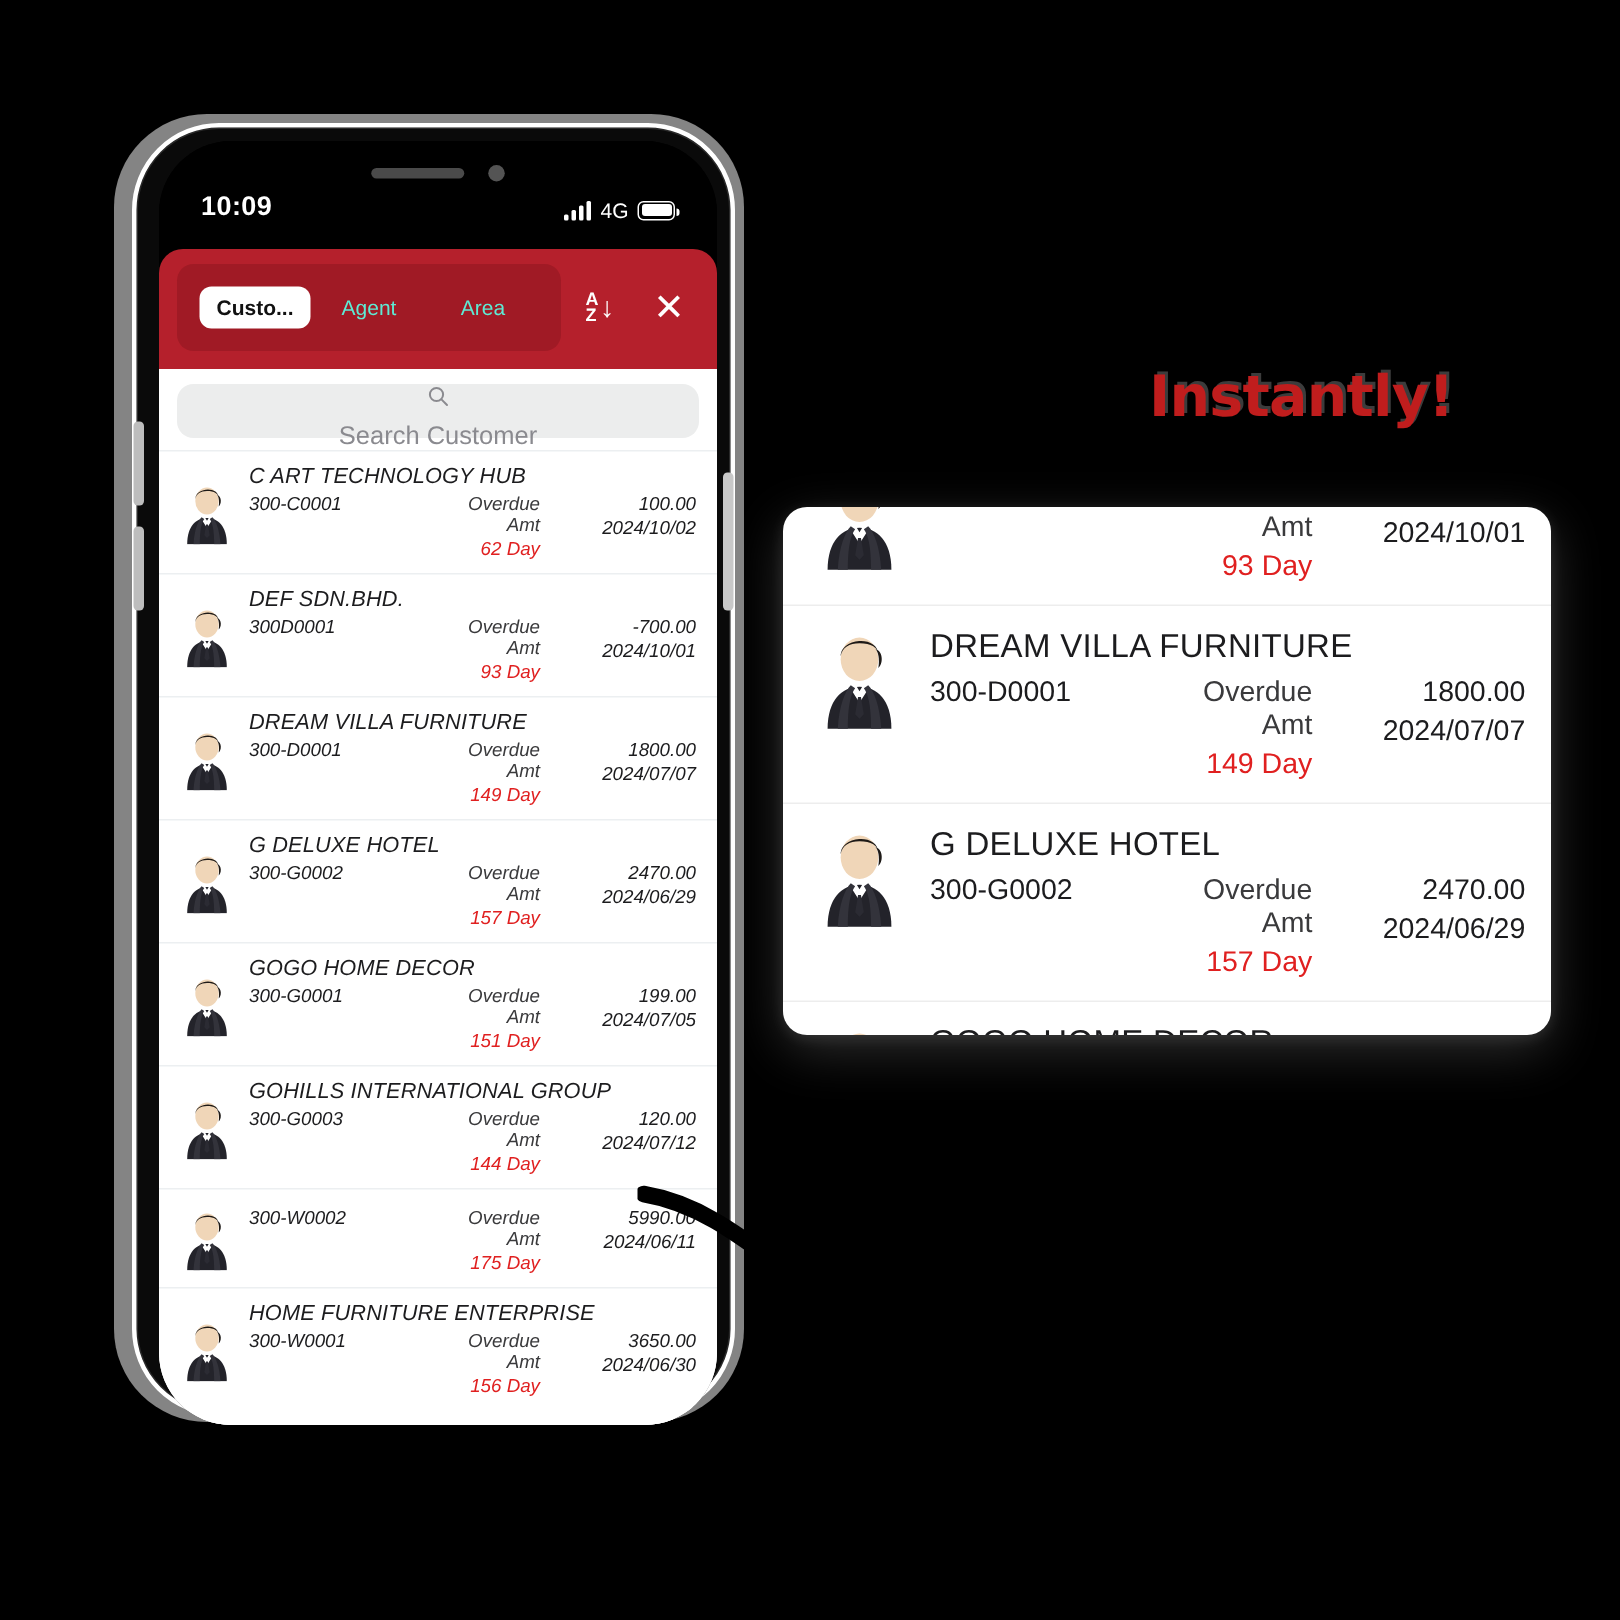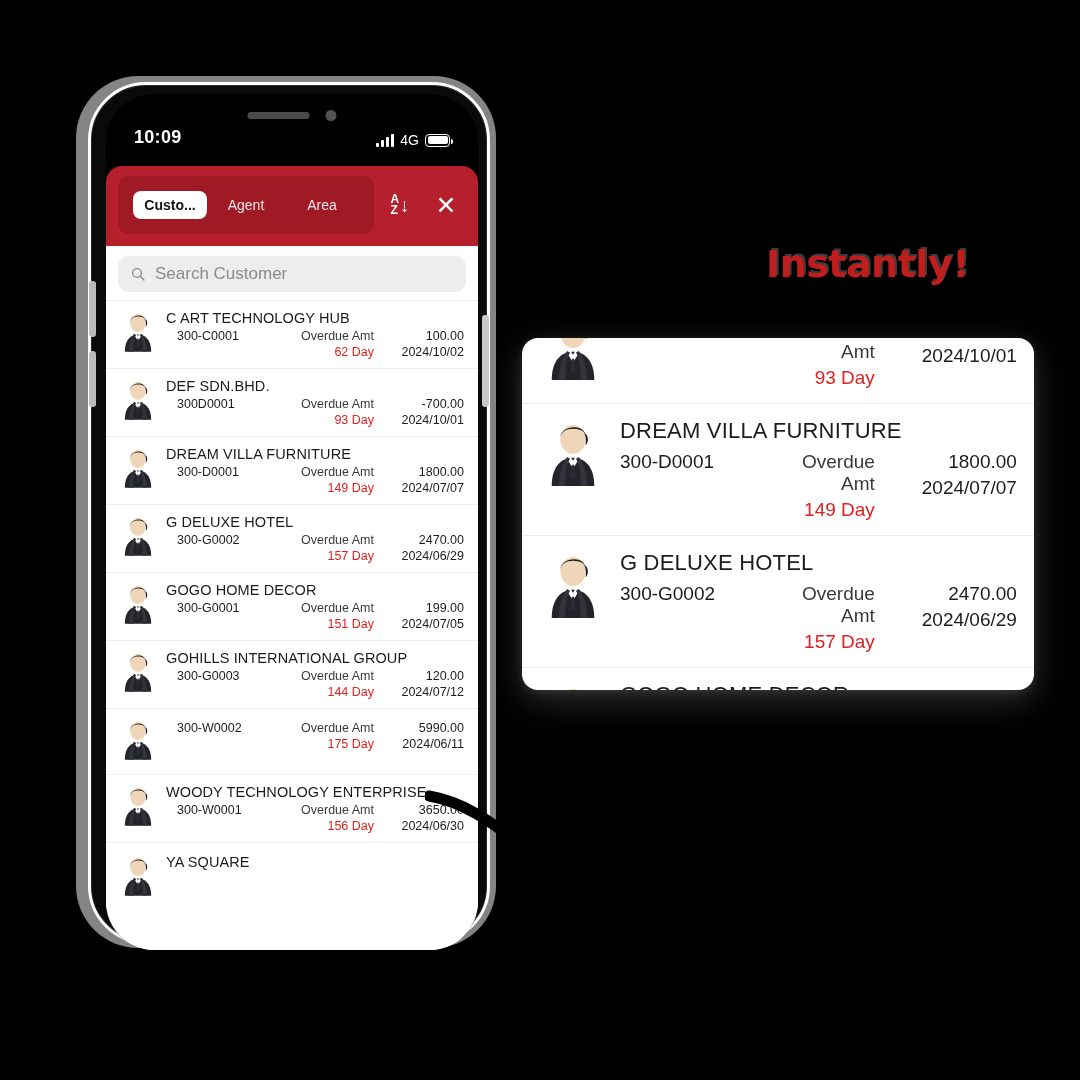--- a/index.html
+++ b/index.html
@@ -64,56 +64,56 @@
   .red-header{
     position:relative; margin-top:10px; background:#b5202c;
     border-radius:16px 16px 0 0; padding:10px 12px 12px 12px;
     display:flex; align-items:center; gap:6px;
   }
   .seg-wrap{
     flex:1; display:flex; align-items:center; background:#a01a25;
     border-radius:11px; padding:15px; gap:2px;
   }
   .seg{
-    flex:1; text-align:center; color:#e5e5e5; font-size:14px; padding:6px 2px;
+    flex:1; text-align:center; color:#5eead4; font-size:14px; padding:6px 2px;
     border-radius:8px; white-space:nowrap; overflow:hidden; text-overflow:ellipsis;
   }
   .seg.active{ background:#fff; color:#111; font-weight:700; }
   .sort-btn{
     width:40px; height:34px; display:flex; align-items:center; justify-content:center;
     color:#fff; gap:1px;
   }
   .az{ display:flex; flex-direction:column; line-height:.88; font-size:12px; font-weight:700; }
   .arrow-dn{ font-size:19px; line-height:1; }
   .close-btn{
     width:40px; height:34px; display:flex; align-items:center; justify-content:center;
     color:#fff; font-size:25px; font-weight:300; line-height:1;
   }
 
   
   .app-body{ background:#fff; height:calc(856px - 62px - 10px - 58px); position:relative; }
   .search-wrap{ padding:10px 12px 8px 12px; background:#fff; }
   .search-bar{
     background:#eceded; border-radius:11px; height:36px; display:flex;
-    align-items:center; gap:9px; padding:0 12px;
+    align-items:center; gap:9px; padding:0 12px;flex-direction:column;
   }
   .search-ico{ width:16px; height:16px; flex:none; }
   .search-ph{ color:#8a8a8f; font-size:17px; }
 
   
   .cust-list{ background:#fff; }
   .cust-row{
-    display:flex; align-items:flex-start; gap:10px;
-    padding:9px 14px 9px 14px; border-top:1px solid #eceff1; min-height:66px;
+    display:flex; align-items:center; gap:10px;
+    padding:9px 14px 9px 14px; border-top:1px solid #eceff1; min-height:66px;font-style:italic;
   }
   .cust-row.last{ padding-top:11px; }
   .avatar{ width:36px; height:40px; flex:none; margin-top:2px; }
   .row-main{ flex:1; min-width:0; }
   .cust-name{ font-size:14.5px; color:#1c1c1e; letter-spacing:.1px; white-space:nowrap; }
-  .row-grid{ display:flex; align-items:flex-start; margin-top:3px; gap:4px;margin-left:11px; }
+  .row-grid{ display:flex; align-items:flex-start; margin-top:3px; gap:18px; }
   .cust-code{ font-size:12.5px; color:#1c1c1e; width:112px; flex:none; }
   .mid-col{ flex:1; text-align:right; }
   .end-col{ width:86px; text-align:right; flex:none; }
   .lbl-ov{ font-size:12.5px; color:#3a3a3c; display:block; }
   .lbl-day{ font-size:12.5px; color:#e02020; display:block; margin-top:2px; }
   .val-amt{ font-size:12.5px; color:#1c1c1e; display:block; }
   .val-date{ font-size:12.5px; color:#1c1c1e; display:block; margin-top:2px; }
 
   .home-indicator-wrap{
     position:absolute; bottom:0; left:0; right:0; height:34px; background:#fff;
@@ -408,21 +408,21 @@
                 <ellipse cx="30" cy="18" rx="13" ry="15" fill="#f0d6b8"></ellipse>
                 <path d="M17 16 C17 3, 43 1, 43 15 C43 10, 38 7, 30 7 C23 7, 18 10, 17 16Z" fill="#1e1a17"></path>
                 <path d="M41 11 C47 13, 46 22, 43 24 C44 18, 43 13, 41 11Z" fill="#1e1a17"></path>
                 <path d="M8 66 C8 46, 18 37, 30 37 C42 37, 52 46, 52 66 Z" fill="#23232a"></path>
                 <path d="M23 37 L30 48 L37 37 L33 35 L30 40 L27 35 Z" fill="#ffffff"></path>
                 <path d="M29 44 L31 44 L33 56 L30 59 L27 56 Z" fill="#2b2b33"></path>
                 <path d="M24 36 C20 40, 16 50, 15 66 L22 66 C22 50, 24 42, 27 38Z" fill="#33333b"></path>
                 <path d="M36 36 C40 40, 44 50, 45 66 L38 66 C38 50, 36 42, 33 38Z" fill="#33333b"></path>
               </svg>
               <div class="row-main">
-                <div class="cust-name">WOODY TECHNOLOGY ENTERPRISE</div>
+                <div class="cust-name">HOME FURNITURE ENTERPRISE</div>
                 <div class="row-grid">
                   <div class="cust-code">300-W0001</div>
                   <div class="mid-col">
                     <span class="lbl-ov">Overdue Amt</span>
                     <span class="lbl-day">156 Day</span>
                   </div>
                   <div class="end-col">
                     <span class="val-amt">3650.00</span>
                     <span class="val-date">2024/06/30</span>
                   </div>

